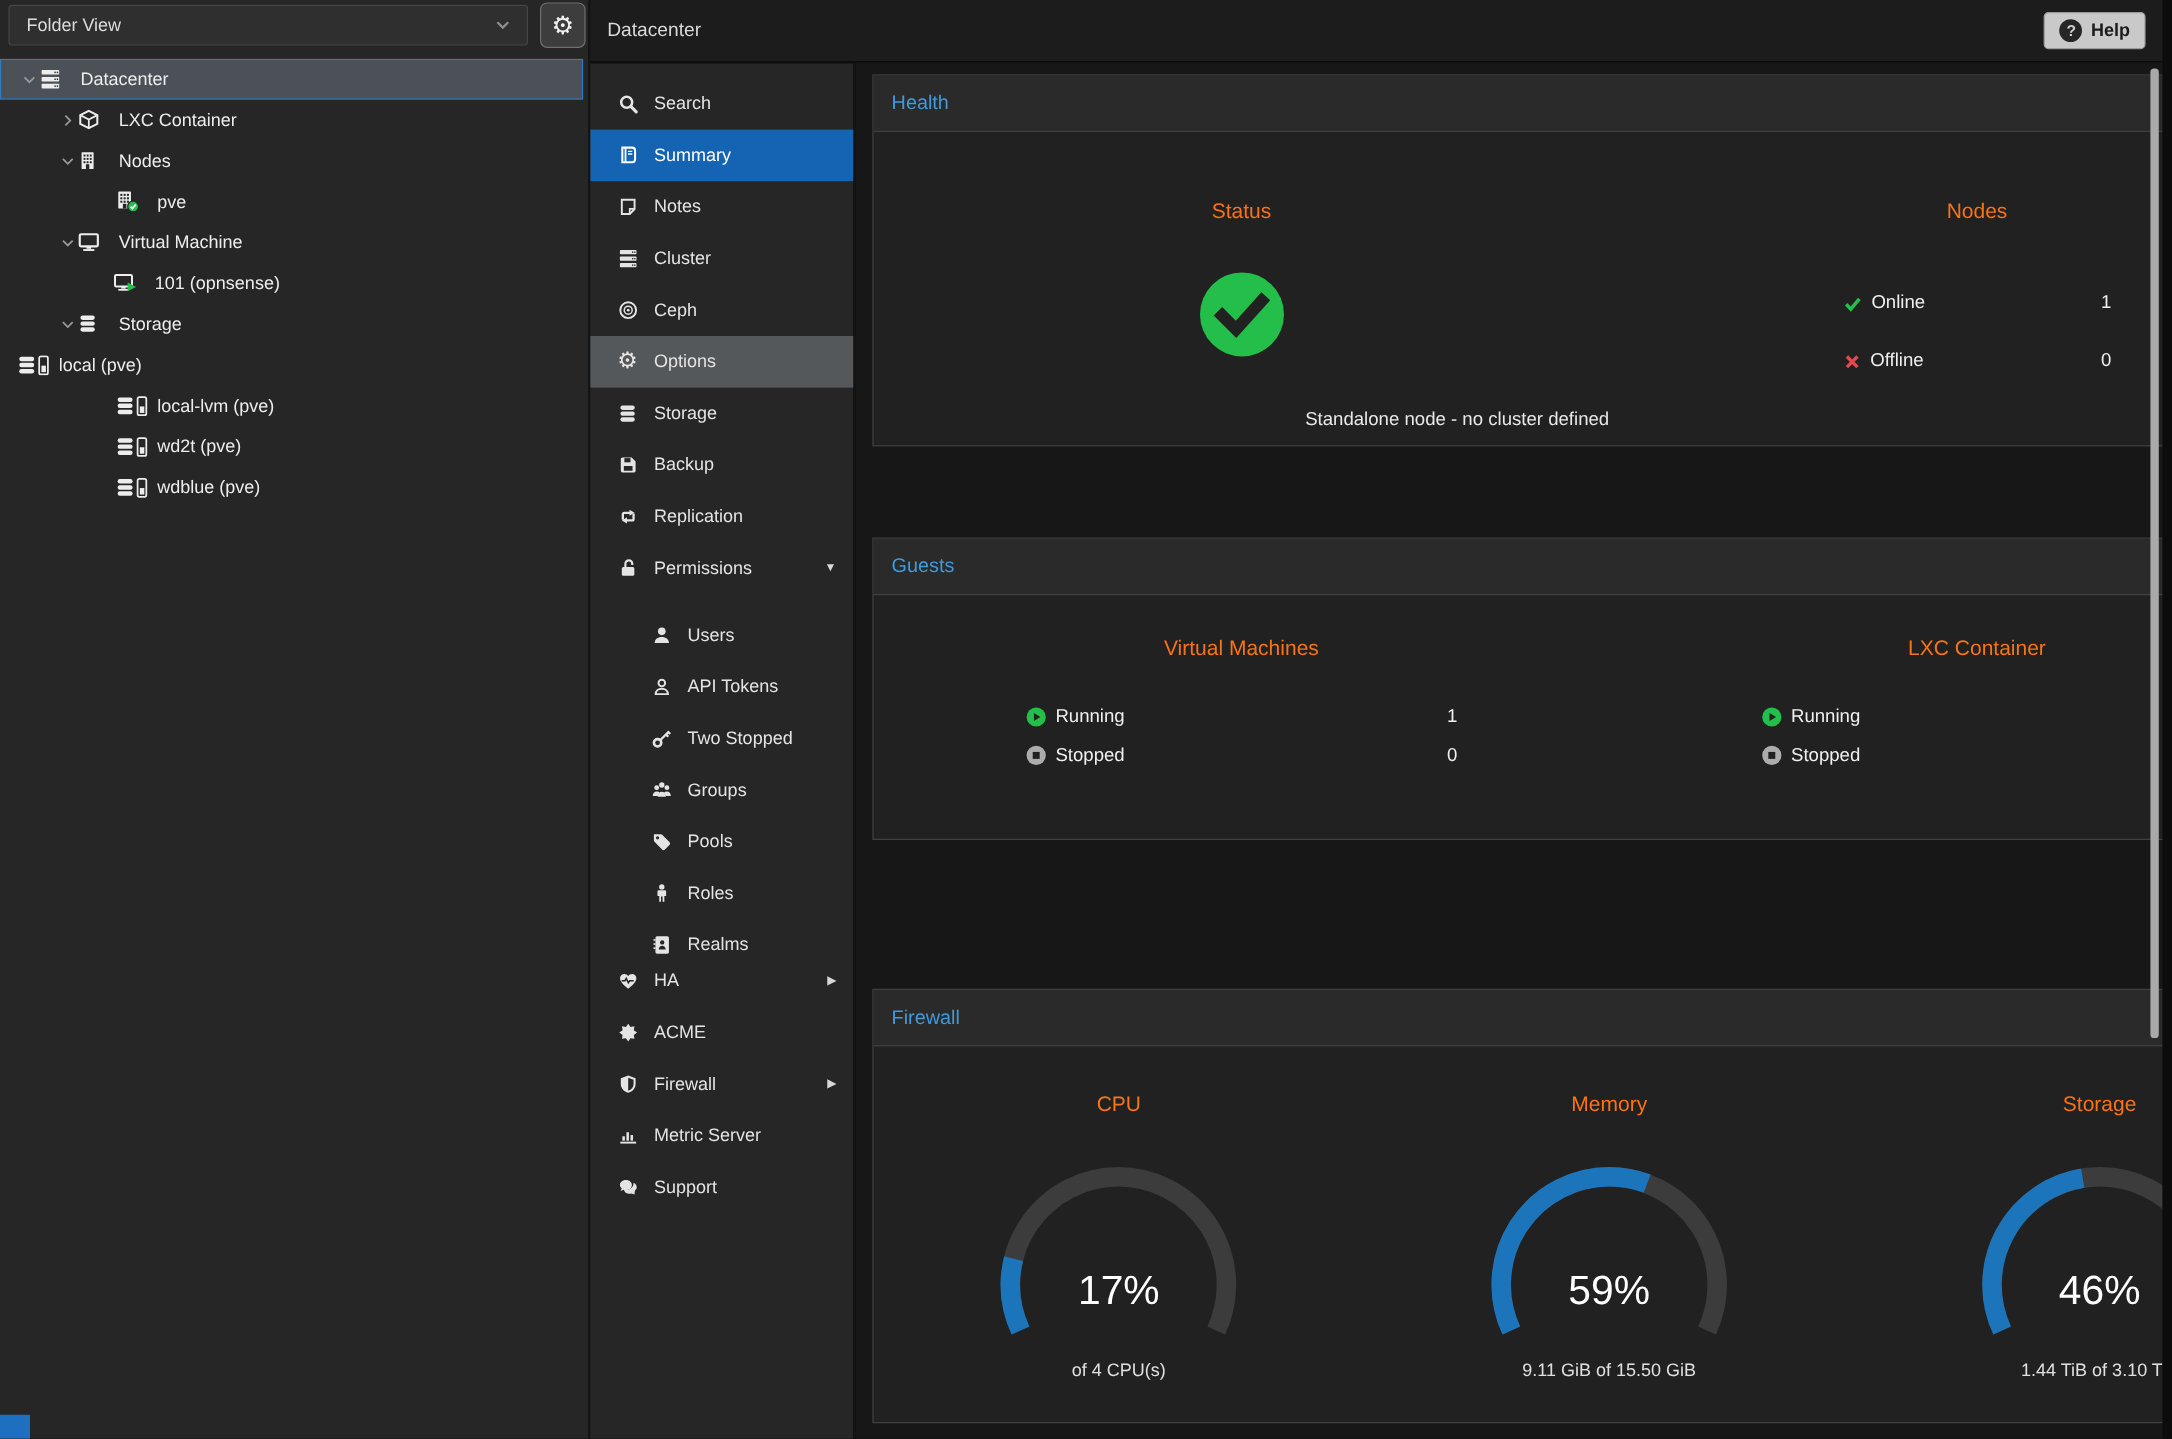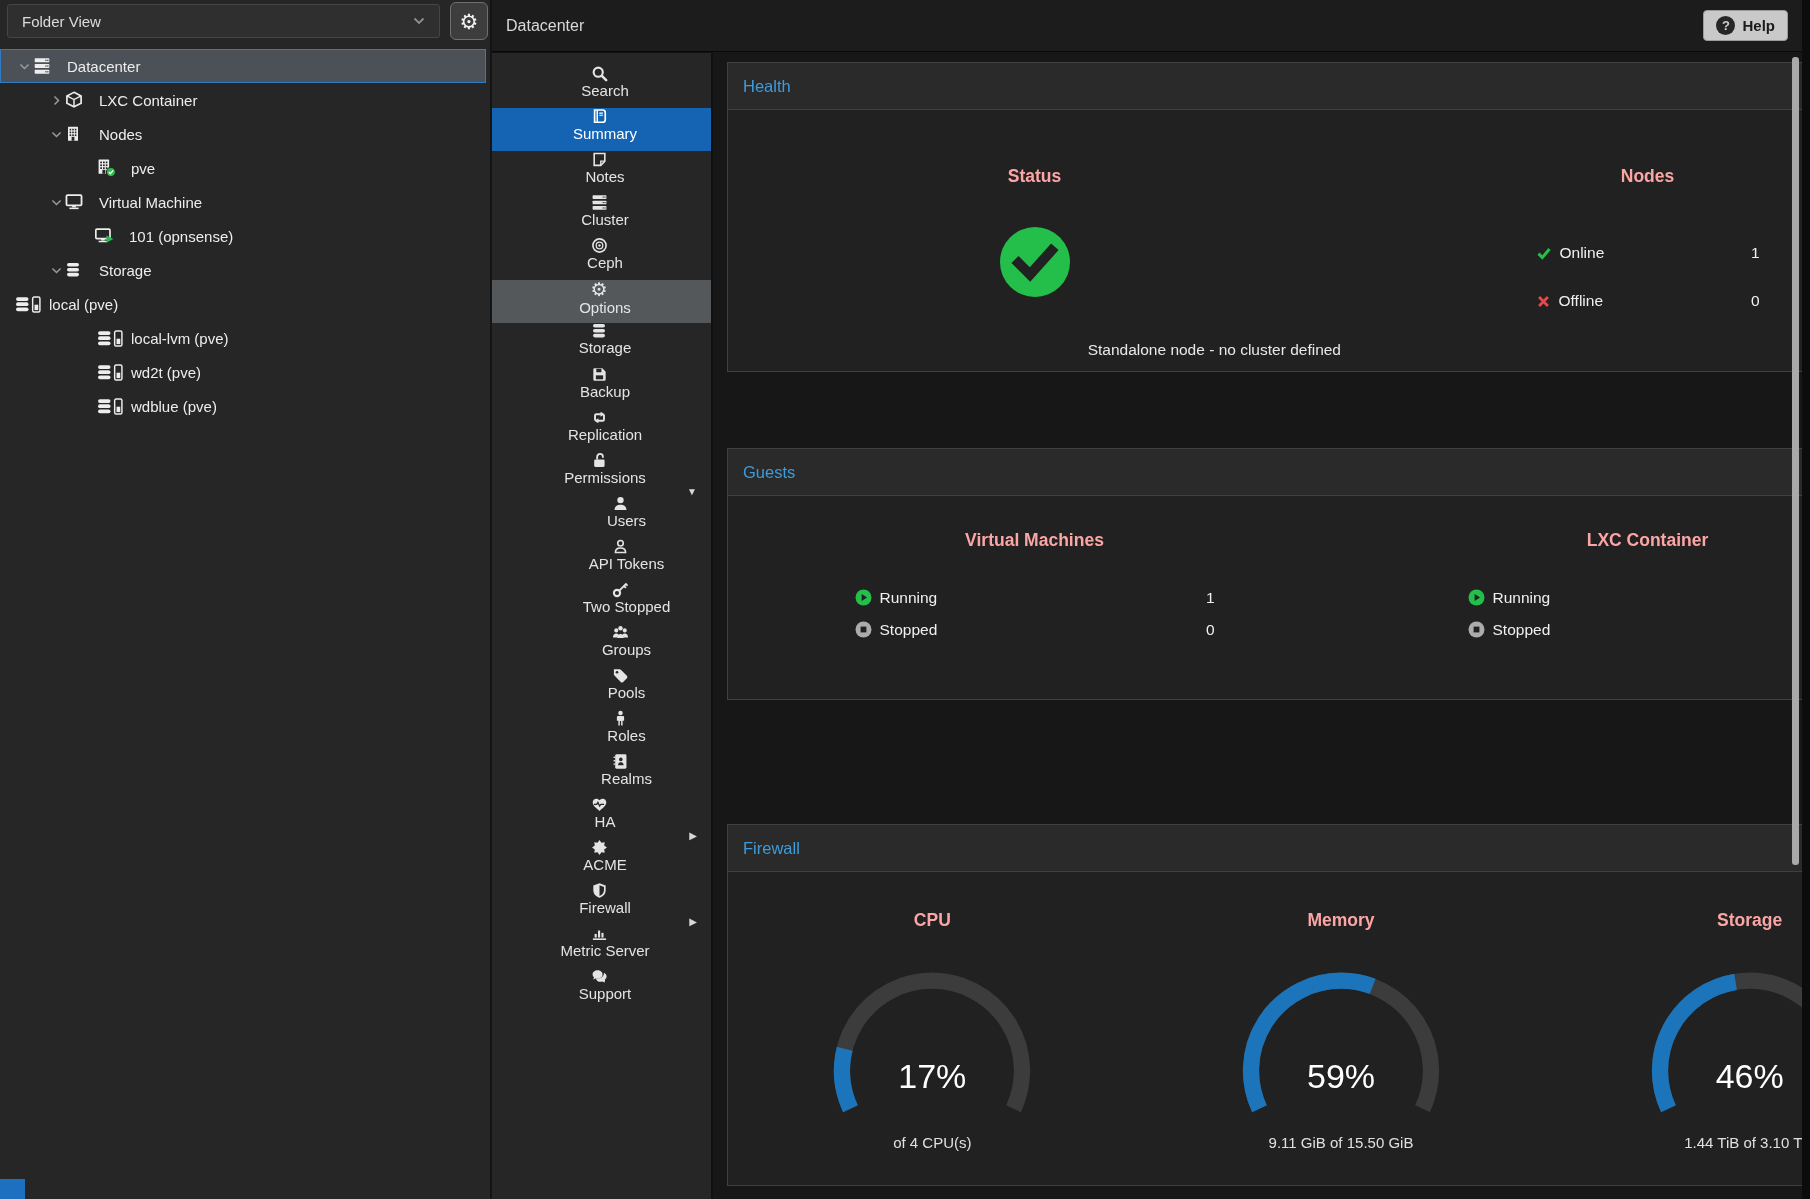--- a/index.html
+++ b/index.html
@@ -35,43 +35,43 @@
              border:1px solid #9b9b9b; border-radius:4px; color:#1b1b1b;
              display:flex; align-items:center; gap:7px; padding:0 12px;
              font-size:15px; font-weight:bold; cursor:pointer; }
   .helpq { width:19px; height:19px; border-radius:50%; background:#262626; color:#cfcfcf;
            font-size:13px; display:flex; align-items:center; justify-content:center; }
 
   
   #menu { position:absolute; left:492px; top:53px; width:220px; bottom:0;
           background:#262626; border-right:1px solid #101010; padding-top:12px; }
   .mrow { height:43px; display:flex; align-items:center; padding:0 14px 0 21px;
-          font-size:15px; color:#e4e4e4; cursor:pointer;flex-direction:column; }
-  .mrow.sub { padding-left:64px; }
+          font-size:15px; color:#e4e4e4; cursor:pointer; }
+  .mrow.sub { padding-left:49px;align-items:flex-end; }
   .mrow.selected { background:#1464b3; color:#ffffff; }
   .mrow.hover { background:#55585b; }
   .micon { width:20px; min-width:20px; margin-right:12px; display:flex;
            align-items:center; justify-content:center; }
   .mcaret { margin-left:auto; font-size:10px; color:#d8d8d8; }
 
   
   #content { position:absolute; left:713px; top:52px; right:0; bottom:0; background:#171717; }
   .panel { position:absolute; left:14px; width:1228px; background:#212121;
            border:1px solid #404040; }
   .phead { height:47px; background:#2a2a2a; border-bottom:1px solid #404040;
            display:flex; align-items:center; padding:0 15px; font-size:16.5px;
            color:#3f9bdc; }
   .pbody { position:relative; height:calc(100% - 47px); }
   #panel-health    { top:10px;  height:310px; }
   #panel-guests    { top:396px; height:252px; }
   #panel-resources { top:772px; height:362px; }
   .cols { display:flex; height:100%; }
   .col  { flex:1; position:relative; }
   .colhead { position:absolute; width:100%; text-align:center; font-size:17.5px;
-             font-weight:bold; color:#fca5a5; }
+             font-weight:normal; color:#f97316; }
   #panel-health .colhead    { top:56px; }
   #panel-guests .colhead    { top:34px; }
   #panel-resources .colhead { top:38px; }
 
   .status-icon-wrap { position:absolute; top:115px; width:100%; text-align:center; }
   .status-msg { position:absolute; top:231px; width:100%; text-align:right;
                 font-size:15.5px; color:#e8e8e8; }
 
   .node-rows { position:absolute; top:126px; left:50%; transform:translateX(-50%);
                width:252px; display:flex; flex-direction:column; gap:14px; }

